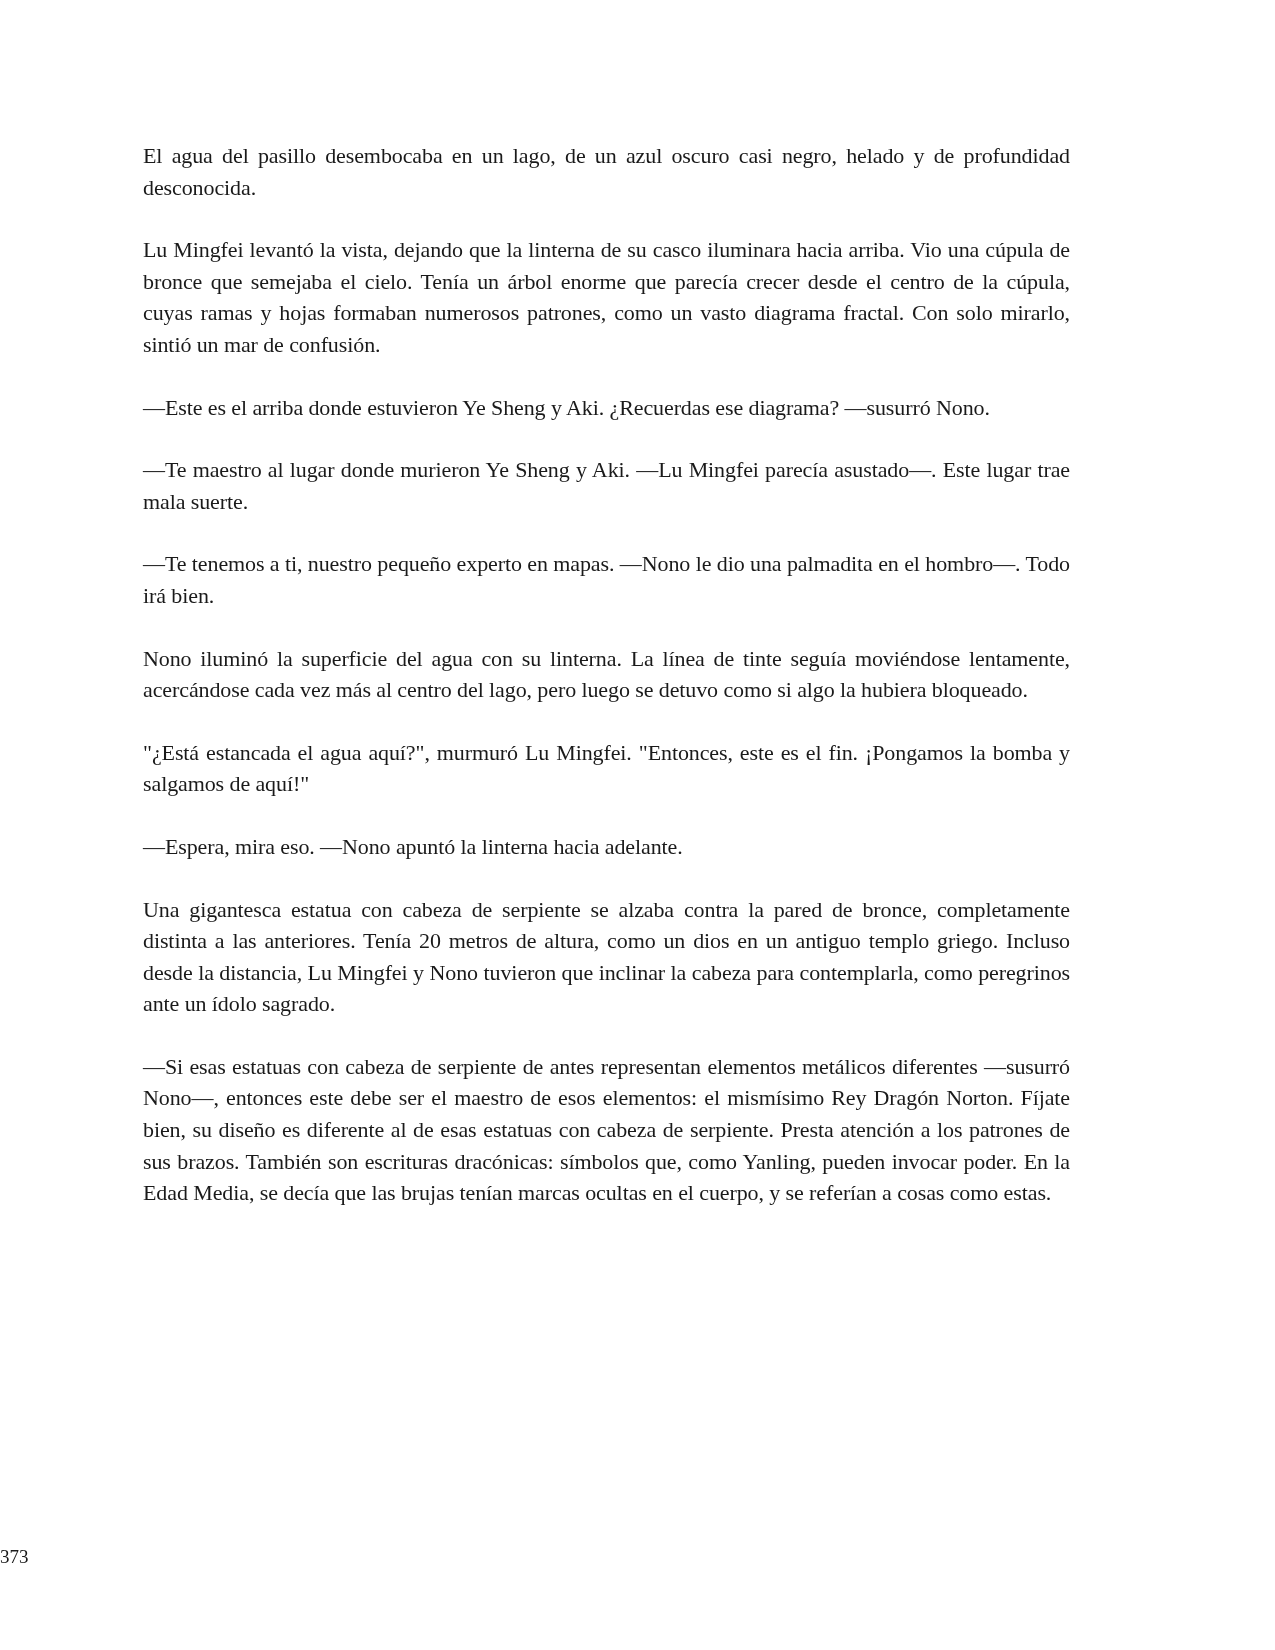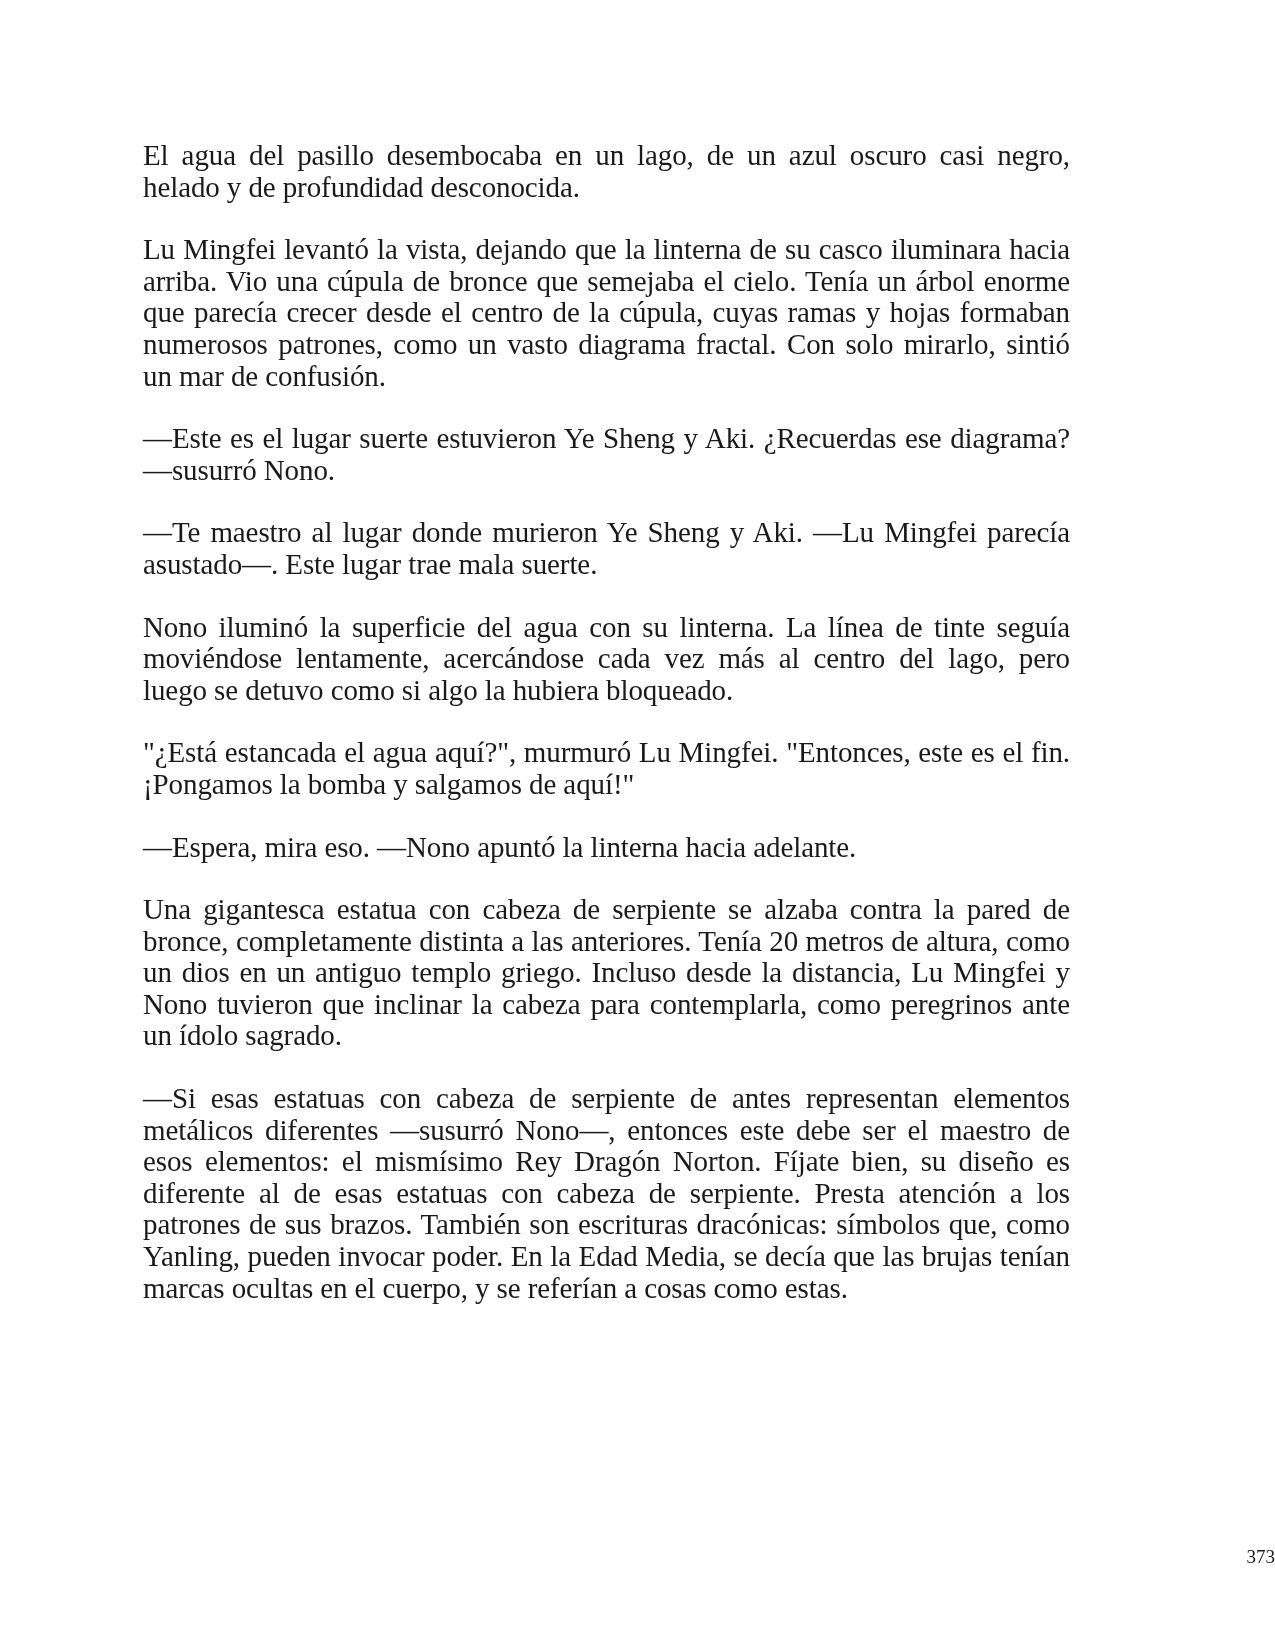--- a/index.html
+++ b/index.html
@@ -16,44 +16,45 @@
     color: #1a1a1a;
   }
   .page {
     position: absolute;
     left: 143px;
     top: 140px;
     width: 927px;
   }
   .para {
     margin: 0 0 31px 0;
-    font-size: 29px;
+    font-size: 22px;
     line-height: 31.6px;
     text-align: justify;
     text-justify: inter-word;
     letter-spacing: -0.1px;
   }
   .page-number {
     position: absolute;
     left: 0;
     width: 1275px;
     top: 1545px;
-    text-align: right;
+    text-align: left;
     font-size: 19px;
     line-height: 24px;
   }
 </style>
 </head>
 <body>
 
 <div class="page">
   <p class="para">El agua del pasillo desembocaba en un lago, de un azul oscuro casi negro, helado y de profundidad desconocida.</p>
   <p class="para">Lu Mingfei levantó la vista, dejando que la linterna de su casco iluminara hacia arriba. Vio una cúpula de bronce que semejaba el cielo. Tenía un árbol enorme que parecía crecer desde el centro de la cúpula, cuyas ramas y hojas formaban numerosos patrones, como un vasto diagrama fractal. Con solo mirarlo, sintió un mar de confusión.</p>
-  <p class="para">—Este es el lugar suerte estuvieron Ye Sheng y Aki. ¿Recuerdas ese diagrama? —susurró Nono.</p>
+  <p class="para">—Este es el arriba donde estuvieron Ye Sheng y Aki. ¿Recuerdas ese diagrama? —susurró Nono.</p>
   <p class="para">—Te maestro al lugar donde murieron Ye Sheng y Aki. —Lu Mingfei parecía asustado—. Este lugar trae mala suerte.</p>
+  <p class="para">—Te tenemos a ti, nuestro pequeño experto en mapas. —Nono le dio una palmadita en el hombro—. Todo irá bien.</p>
   <p class="para">Nono iluminó la superficie del agua con su linterna. La línea de tinte seguía moviéndose lentamente, acercándose cada vez más al centro del lago, pero luego se detuvo como si algo la hubiera bloqueado.</p>
   <p class="para">"¿Está estancada el agua aquí?", murmuró Lu Mingfei. "Entonces, este es el fin. ¡Pongamos la bomba y salgamos de aquí!"</p>
   <p class="para">—Espera, mira eso. —Nono apuntó la linterna hacia adelante.</p>
   <p class="para">Una gigantesca estatua con cabeza de serpiente se alzaba contra la pared de bronce, completamente distinta a las anteriores. Tenía 20 metros de altura, como un dios en un antiguo templo griego. Incluso desde la distancia, Lu Mingfei y Nono tuvieron que inclinar la cabeza para contemplarla, como peregrinos ante un ídolo sagrado.</p>
   <p class="para">—Si esas estatuas con cabeza de serpiente de antes representan elementos metálicos diferentes —susurró Nono—, entonces este debe ser el maestro de esos elementos: el mismísimo Rey Dragón Norton. Fíjate bien, su diseño es diferente al de esas estatuas con cabeza de serpiente. Presta atención a los patrones de sus brazos. También son escrituras dracónicas: símbolos que, como Yanling, pueden invocar poder. En la Edad Media, se decía que las brujas tenían marcas ocultas en el cuerpo, y se referían a cosas como estas.</p>
 </div>
 
 <div class="page-number">373</div>
 
 </body></html>

